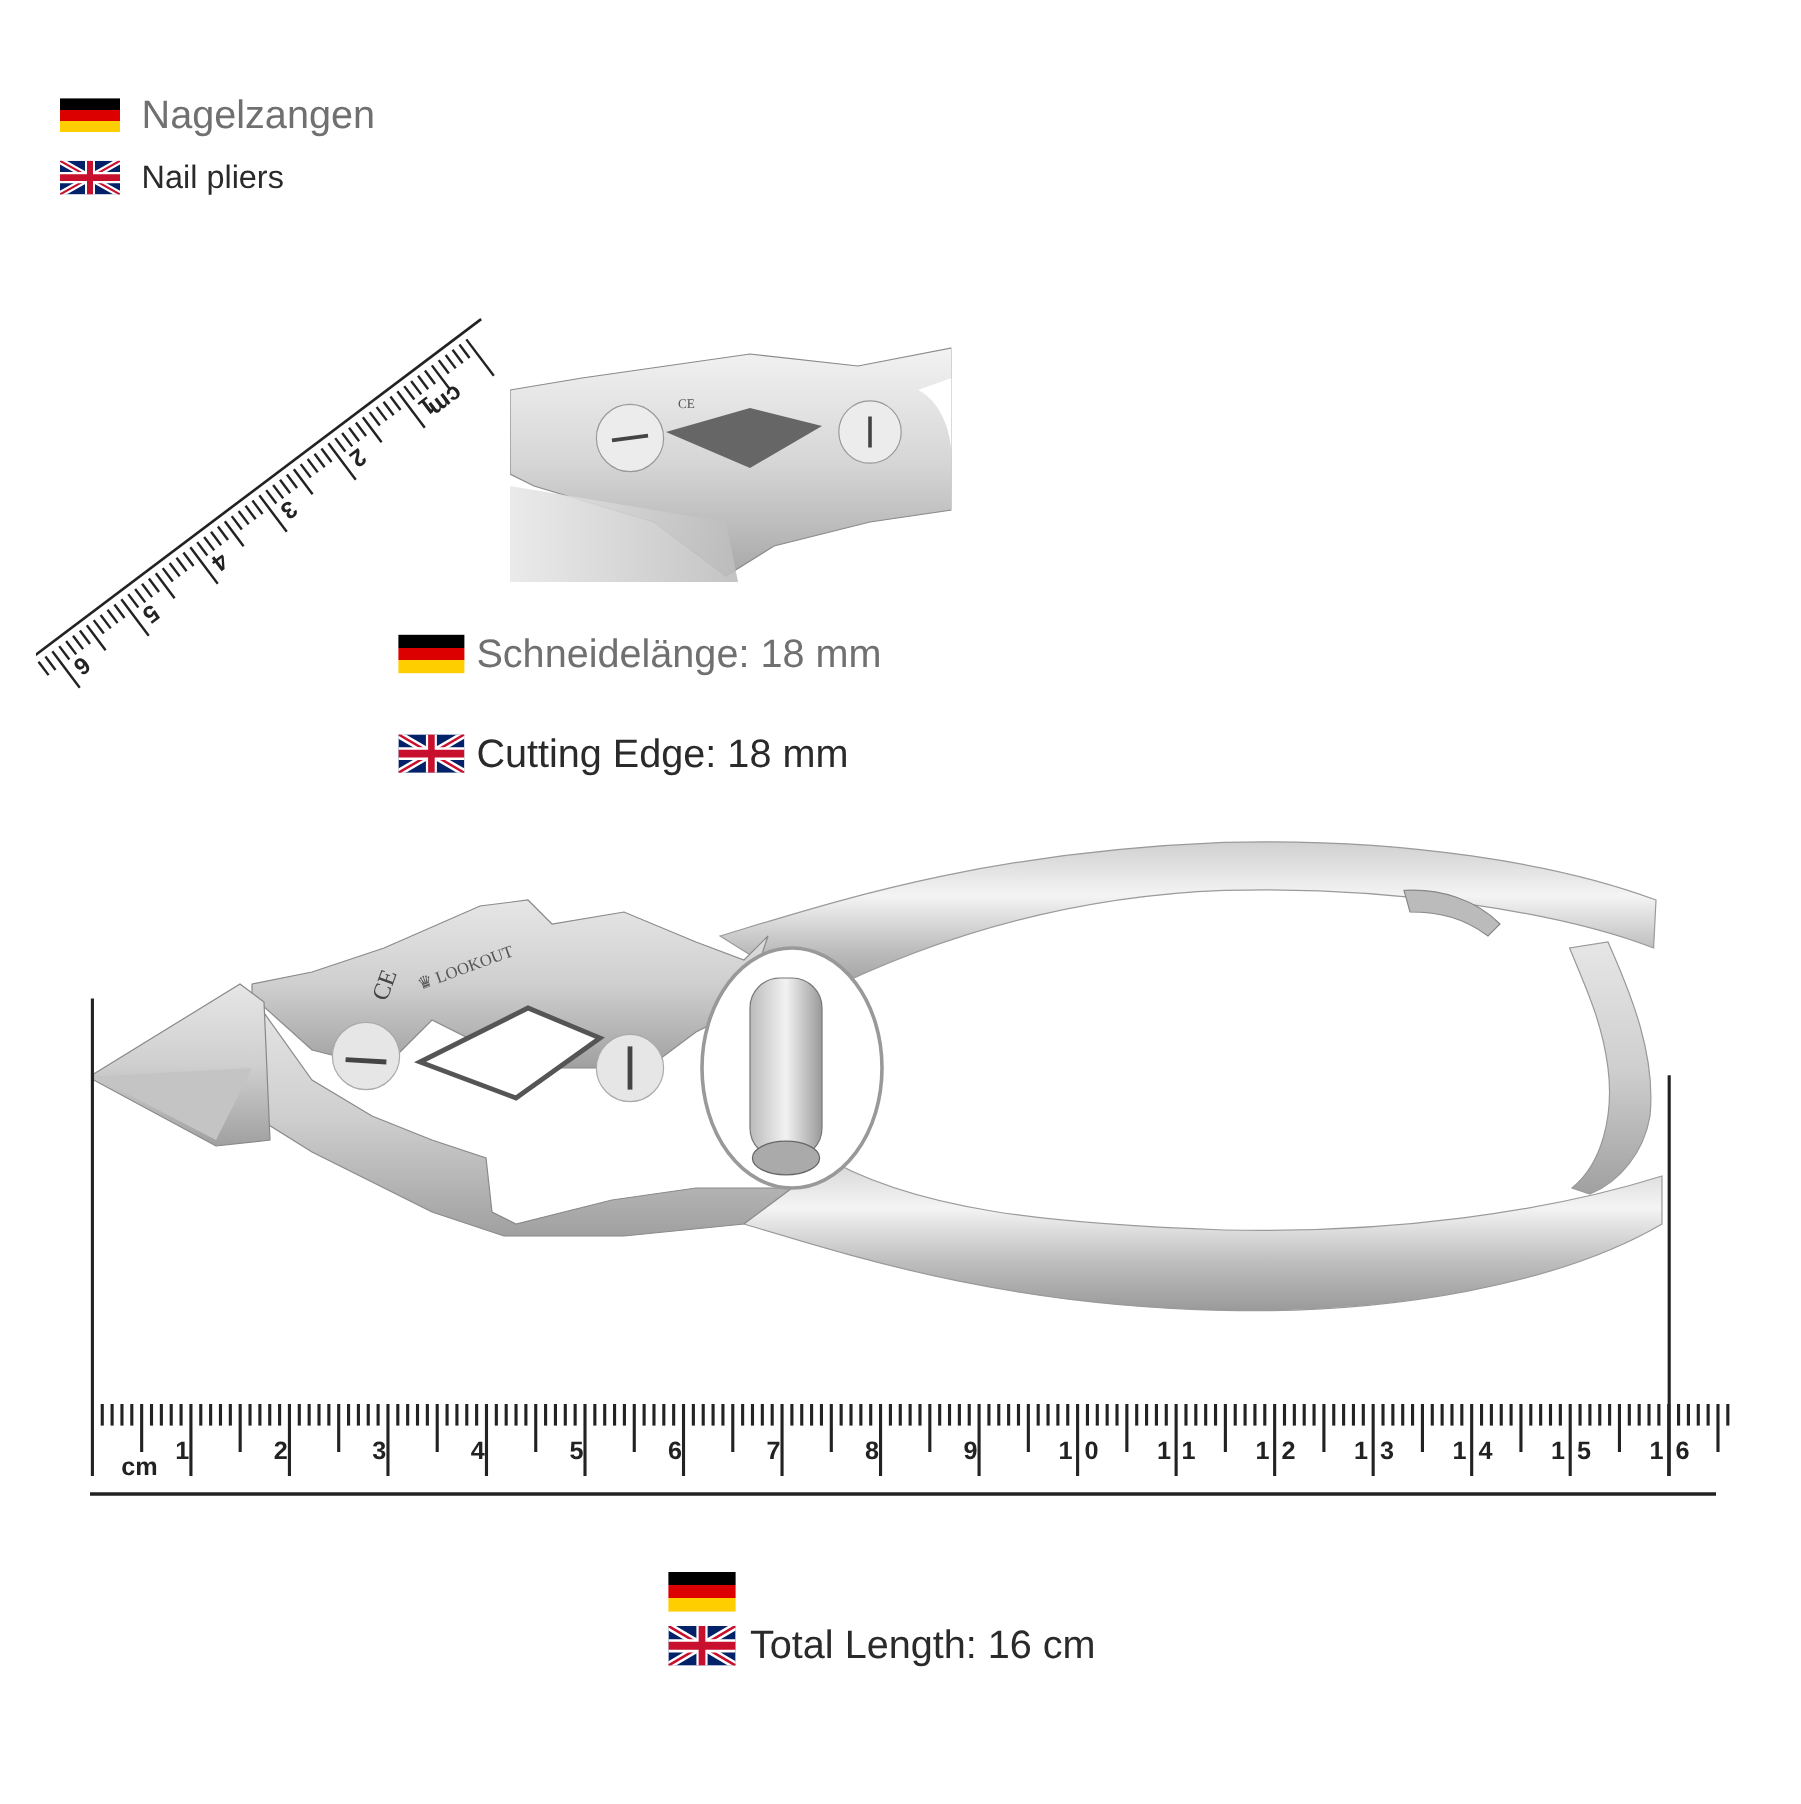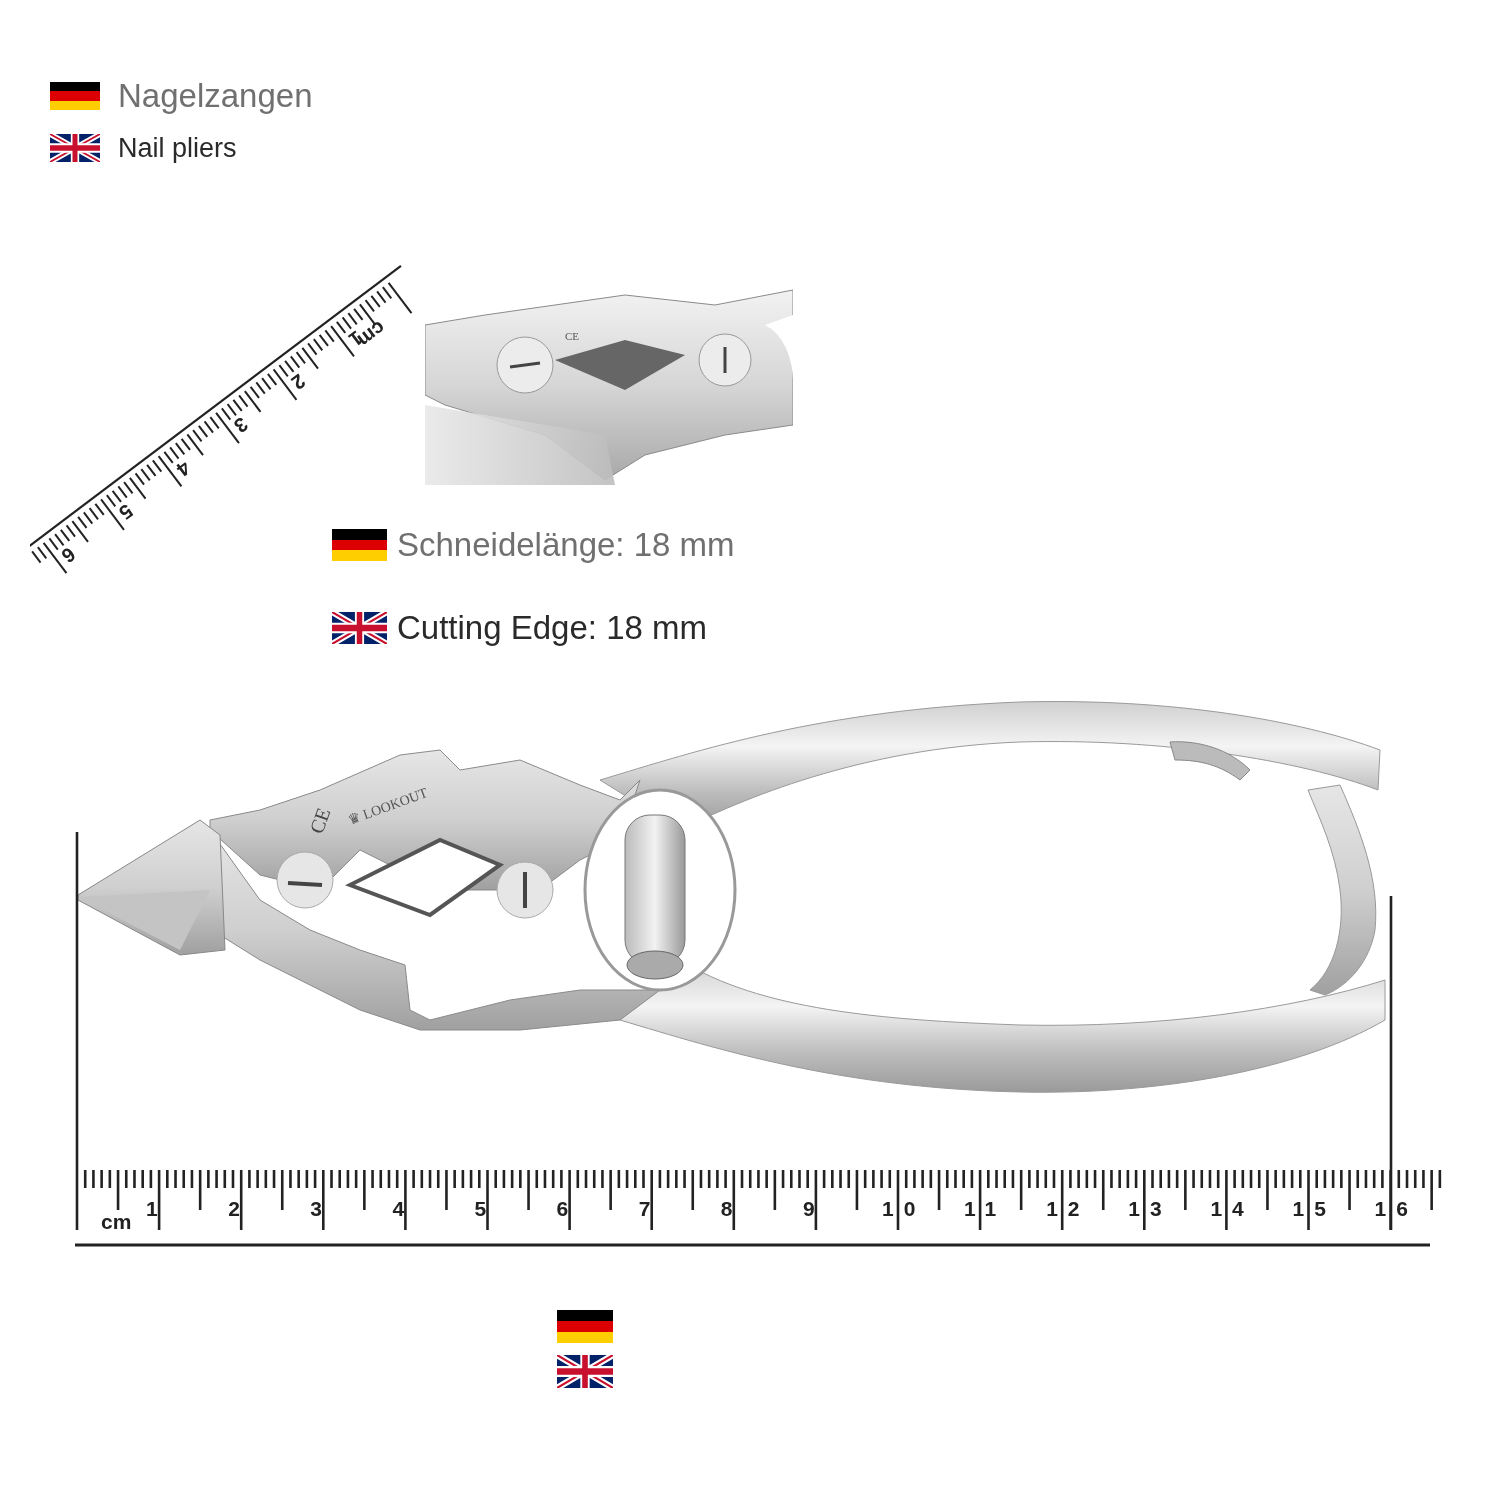--- a/index.html
+++ b/index.html
@@ -413,13 +413,14 @@
 <div class="lbl" style="left:557px;top:1353px;height:36px;">
   <span class="flag" style="width:56px;height:33px;margin-right:12px;">
     <svg width="56" height="33" viewBox="0 0 60 30" preserveAspectRatio="none">
         <rect width="60" height="30" fill="#012169"></rect>
         <path d="M0,0 L60,30 M60,0 L0,30" stroke="#fff" stroke-width="6"></path>
         <path d="M0,0 L60,30 M60,0 L0,30" stroke="#C8102E" stroke-width="2"></path>
         <path d="M30,0 V30 M0,15 H60" stroke="#fff" stroke-width="10"></path>
         <path d="M30,0 V30 M0,15 H60" stroke="#C8102E" stroke-width="6"></path>
       </svg>
   </span>
+  <span class="en-text" style="font-size:33px;">Total Length: 16 cm</span>
 </div>
 
 </body></html>

